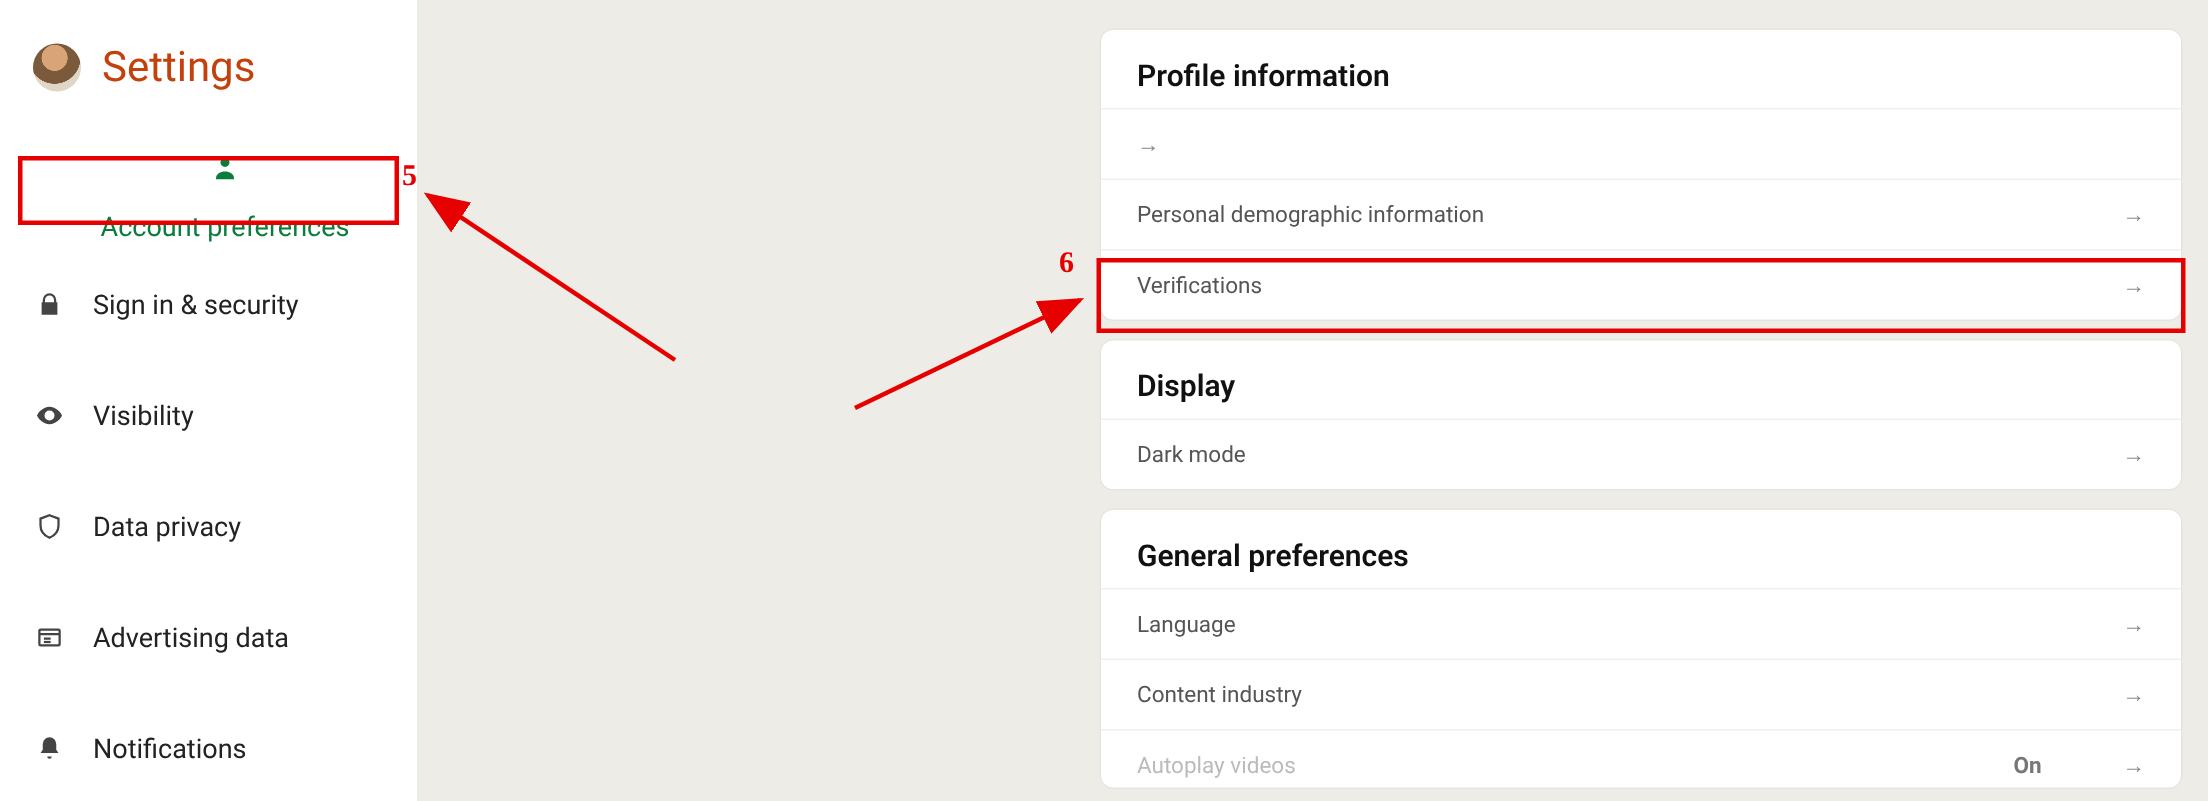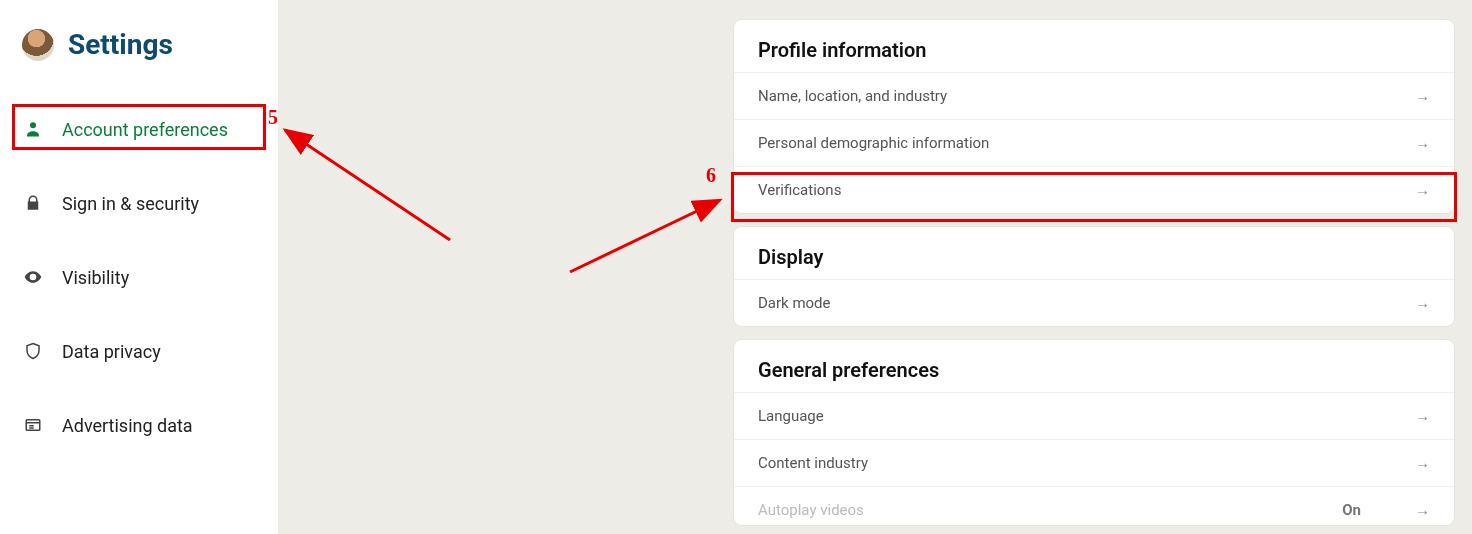--- a/index.html
+++ b/index.html
@@ -34,35 +34,35 @@
       margin-bottom: 40px;
     }
     .avatar {
       width: 32px; height: 32px;
       border-radius: 50%;
       background: radial-gradient(circle at 45% 30%, #d9a478 0 30%, #7a5a3a 31% 60%, #e0d6c8 61% 100%);
       flex: none;
     }
     .page-title {
       font-size: 28px;
-      font-weight: 700;
-      color: #0c4a6e;
+      font-weight: 400;
+      color: #c2410c;
     }
     .nav-item {
       display: flex;
       align-items: center;
       gap: 18px;
       height: 56px;
       padding: 0 0 0 22px;
       cursor: pointer;
       font-size: 18px;
       color: #222;
       margin-bottom: 18px;
     }
-    .nav-item.active { color: #0a7d3a; }
+    .nav-item.active { color: #0a7d3a; flex-direction: column; }
     .nav-icon { width: 22px; height: 22px; flex: none; display:flex; align-items:center; justify-content:center; color:#444;}
     .nav-item.active .nav-icon { color:#0a7d3a; }
 
     .content-panel {
       position: absolute;
       left: 734px;
       top: 20px;
       width: 720px;
     }
     .card {
@@ -182,30 +182,37 @@
       <svg width="18" height="18" viewBox="0 0 24 24" fill="none" stroke="currentColor" stroke-width="2">
           <rect x="3" y="5" width="18" height="14" rx="1"></rect>
           <line x1="3" y1="9" x2="21" y2="9"></line>
           <line x1="7" y1="13" x2="13" y2="13"></line>
           <line x1="7" y1="16" x2="13" y2="16"></line>
         </svg>
     </span>
     <span>Advertising data</span>
   </div>
 
+  <div class="nav-item">
+    <span class="nav-icon">
+      <svg width="18" height="18" viewBox="0 0 24 24" fill="currentColor">
+          <path d="M12 2a6 6 0 00-6 6v5l-2 3h16l-2-3V8a6 6 0 00-6-6zm-2 17a2 2 0 004 0h-4z"></path>
+        </svg>
+    </span>
+    <span>Notifications</span>
+  </div>
 </div>
 
 <div class="main-bg"></div>
 
 <div class="content-panel">
 
   <div class="card">
     <div class="card-header">Profile information</div>
     <div class="row">
-      <span>Name, location, and industry</span>
       <span class="arrow">→</span>
     </div>
     <div class="row">
       <span>Personal demographic information</span>
       <span class="arrow">→</span>
     </div>
     <div class="row">
       <span>Verifications</span>
       <span class="arrow">→</span>
     </div>

